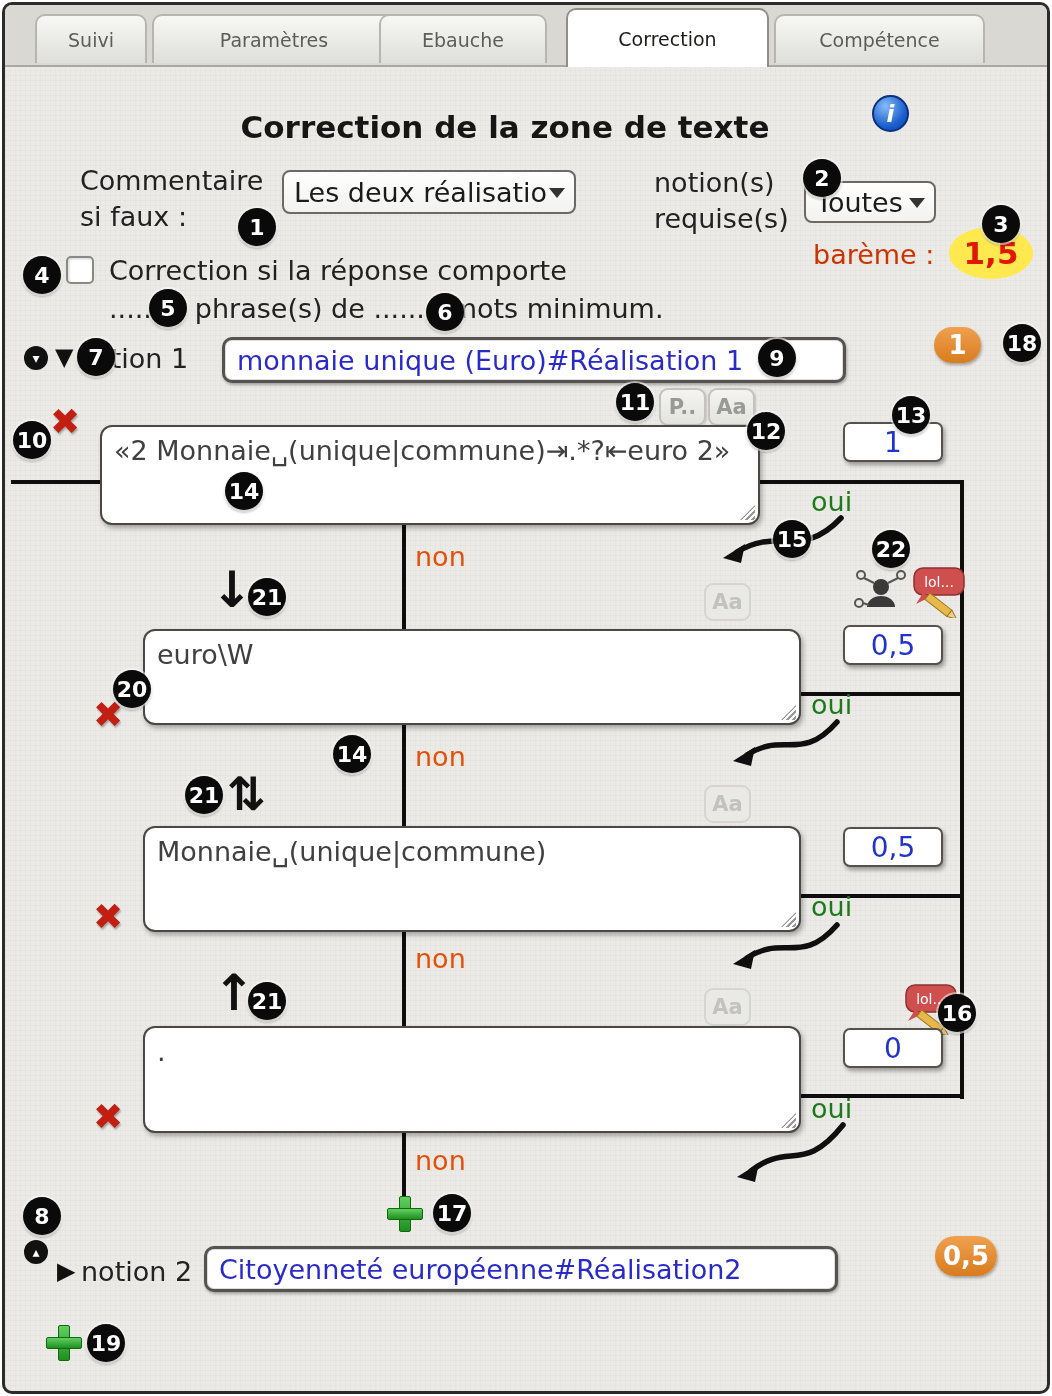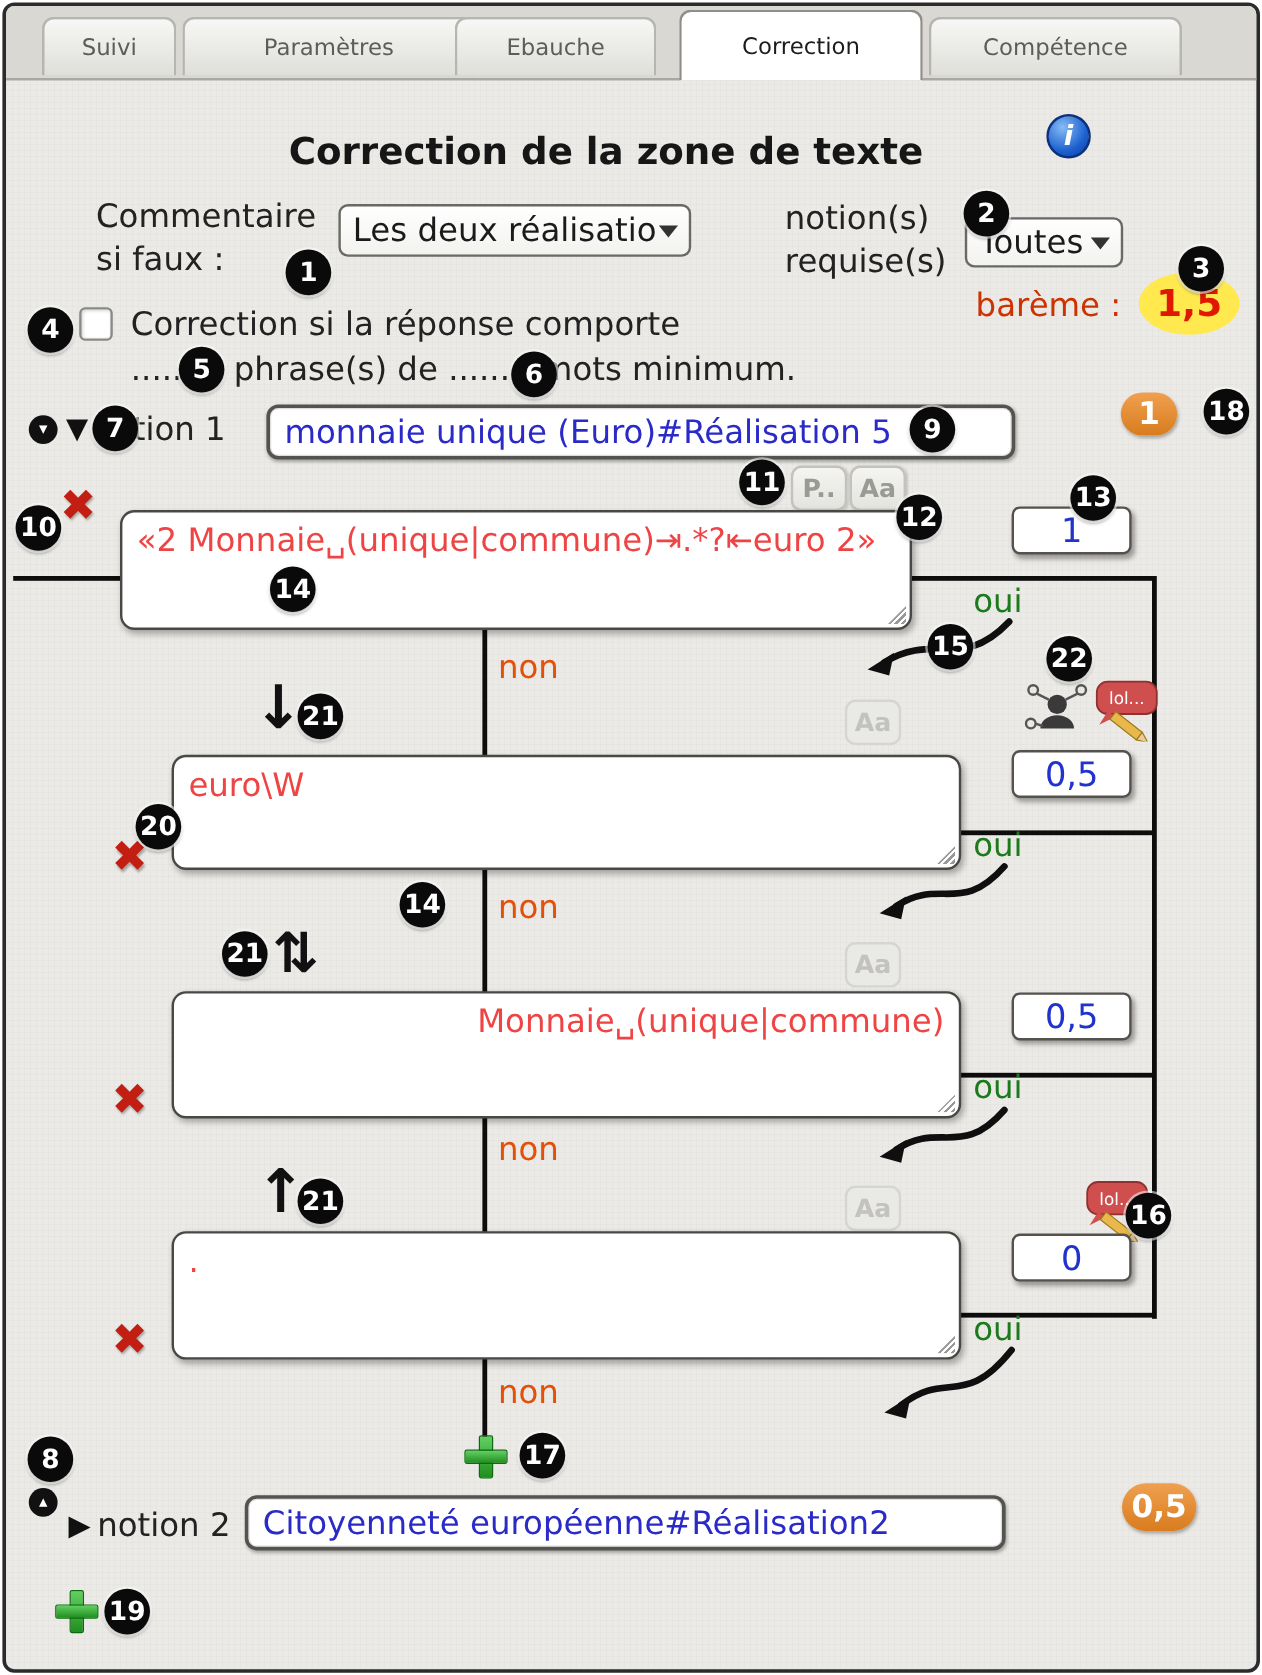--- a/index.html
+++ b/index.html
@@ -38,21 +38,21 @@
     box-shadow:1px 2px 3px rgba(0,0,0,0.3), inset 0 0 0 1px #ddd;}
   .obadge{position:absolute;background:linear-gradient(#f0a050,#d87c1e);color:#fff;font-weight:bold;font-size:26px;
     border-radius:20px;display:flex;align-items:center;justify-content:center;box-shadow:1px 2px 3px rgba(0,0,0,0.3);z-index:10;}
   .mini{position:absolute;width:47px;height:38px;border-radius:9px;display:flex;align-items:center;justify-content:center;
     font-size:21px;font-weight:bold;box-sizing:border-box;cursor:pointer;z-index:10;
     background:linear-gradient(#f4f4f1,#e3e3df);border:2px solid #c3c2bd;color:#9a9a95;box-shadow:1px 1px 2px rgba(0,0,0,0.15);}
   .mini.dim{background:#e9e9e5;border-color:#d6d5d1;color:#c3c2be;box-shadow:none;}
   
   .hl{position:absolute;height:4px;background:#0d0d0d;z-index:2;}
   .vl{position:absolute;width:4px;background:#0d0d0d;z-index:2;}
-  .rbox{position:absolute;background:#fff;border:2px solid #4a4844;border-radius:12px;font-size:27px;color:#ef4444;
+  .rbox{position:absolute;background:#fff;border:2px solid #4a4844;border-radius:12px;font-size:27px;color:#404040;
     padding:8px 12px;box-sizing:border-box;z-index:10;box-shadow:2px 3px 5px rgba(0,0,0,0.3);cursor:text;}
   .rbox .grip{position:absolute;right:3px;bottom:3px;width:15px;height:15px;
     background:repeating-linear-gradient(135deg, transparent 0 2px, #999 2px 4px);
     clip-path:polygon(100% 0,100% 100%,0 100%);cursor:nwse-resize;}
   .scorebox{position:absolute;width:100px;height:40px;background:#fff;border:2px solid #55524e;border-radius:7px;
     color:#2233cc;font-size:28px;text-align:center;box-sizing:border-box;z-index:10;
     box-shadow:2px 3px 4px rgba(0,0,0,0.35);font-family:"DejaVu Sans","Liberation Sans",sans-serif;}
   .oui{position:absolute;color:#1c7a1c;font-size:27px;z-index:6;}
   .non{position:absolute;color:#e2500a;font-size:27px;z-index:6;}
   .delx{position:absolute;color:#c21f12;font-size:36px;font-weight:bold;z-index:12;cursor:pointer;
@@ -102,21 +102,21 @@
   <div class="lbl red" style="left:808px;top:234px;">barème :</div>
   <div class="ellipse" style="left:944px;top:222px;width:84px;height:52px;">1,5</div>
 
   <div class="checkbox" style="left:61px;top:251px;"></div>
   <div class="lbl" style="left:104px;top:250px;">Correction si la réponse comporte</div>
   <div class="lbl" style="left:104px;top:288px;">......... phrase(s) de .........mots minimum.</div>
 
   <div class="disc" style="left:19px;top:341px;">▾</div>
   <div class="tri" style="left:50px;top:338px;">▼</div>
   <div class="lbl" style="left:72px;top:338px;">notion 1</div>
-  <div class="ninput" style="left:217px;top:332px;width:624px;height:46px;">monnaie unique (Euro)#Réalisation 5</div>
+  <div class="ninput" style="left:217px;top:332px;width:624px;height:46px;">monnaie unique (Euro)#Réalisation 1</div>
   <div class="obadge" style="left:929px;top:322px;width:47px;height:36px;">1</div>
 
   <div class="mini" style="left:654px;top:383px;">P..</div>
   <div class="mini" style="left:703px;top:383px;">Aa</div>
 
   <div class="hl" style="left:6px;top:475px;width:90px;"></div>
   <div class="hl" style="left:753px;top:475px;width:205px;"></div>
   <div class="vl" style="left:955px;top:475px;height:619px;"></div>
   <div class="vl" style="left:397px;top:518px;height:110px;"></div>
   <div class="hl" style="left:794px;top:687px;width:164px;"></div>
@@ -170,21 +170,21 @@
   <div class="non" style="left:410px;top:736px;">non</div>
   <svg class="arrow-svg" style="left:722px;top:708px;" width="120" height="62">
     <path d="M110,9 C74,50 56,18 20,42" stroke="#0f0f0f" stroke-width="5.5" fill="none" stroke-linecap="round"></path>
     <polygon points="6,48 28,34 24,53" fill="#0f0f0f"></polygon>
   </svg>
 
   <div class="movearrow" style="left:222px;top:766px;font-size:46px;">⇅</div>
   <div class="mini dim" style="left:699px;top:780px;">Aa</div>
   <input class="scorebox" style="left: 838px; top: 822px;" readonly="" value="0,5">
   <div class="delx" style="left:88px;top:894px;">✖</div>
-  <div class="rbox" style="left:138px;top:821px;width:658px;height:106px;text-align:right;">
+  <div class="rbox" style="left:138px;top:821px;width:658px;height:106px;">
     <span>Monnaie␣(unique|commune)</span>
     <span class="grip"></span>
   </div>
   <div class="oui" style="left:806px;top:886px;">oui</div>
   <div class="non" style="left:410px;top:938px;">non</div>
   <svg class="arrow-svg" style="left:722px;top:911px;" width="120" height="62">
     <path d="M110,9 C74,50 56,18 20,42" stroke="#0f0f0f" stroke-width="5.5" fill="none" stroke-linecap="round"></path>
     <polygon points="6,48 28,34 24,53" fill="#0f0f0f"></polygon>
   </svg>
 

